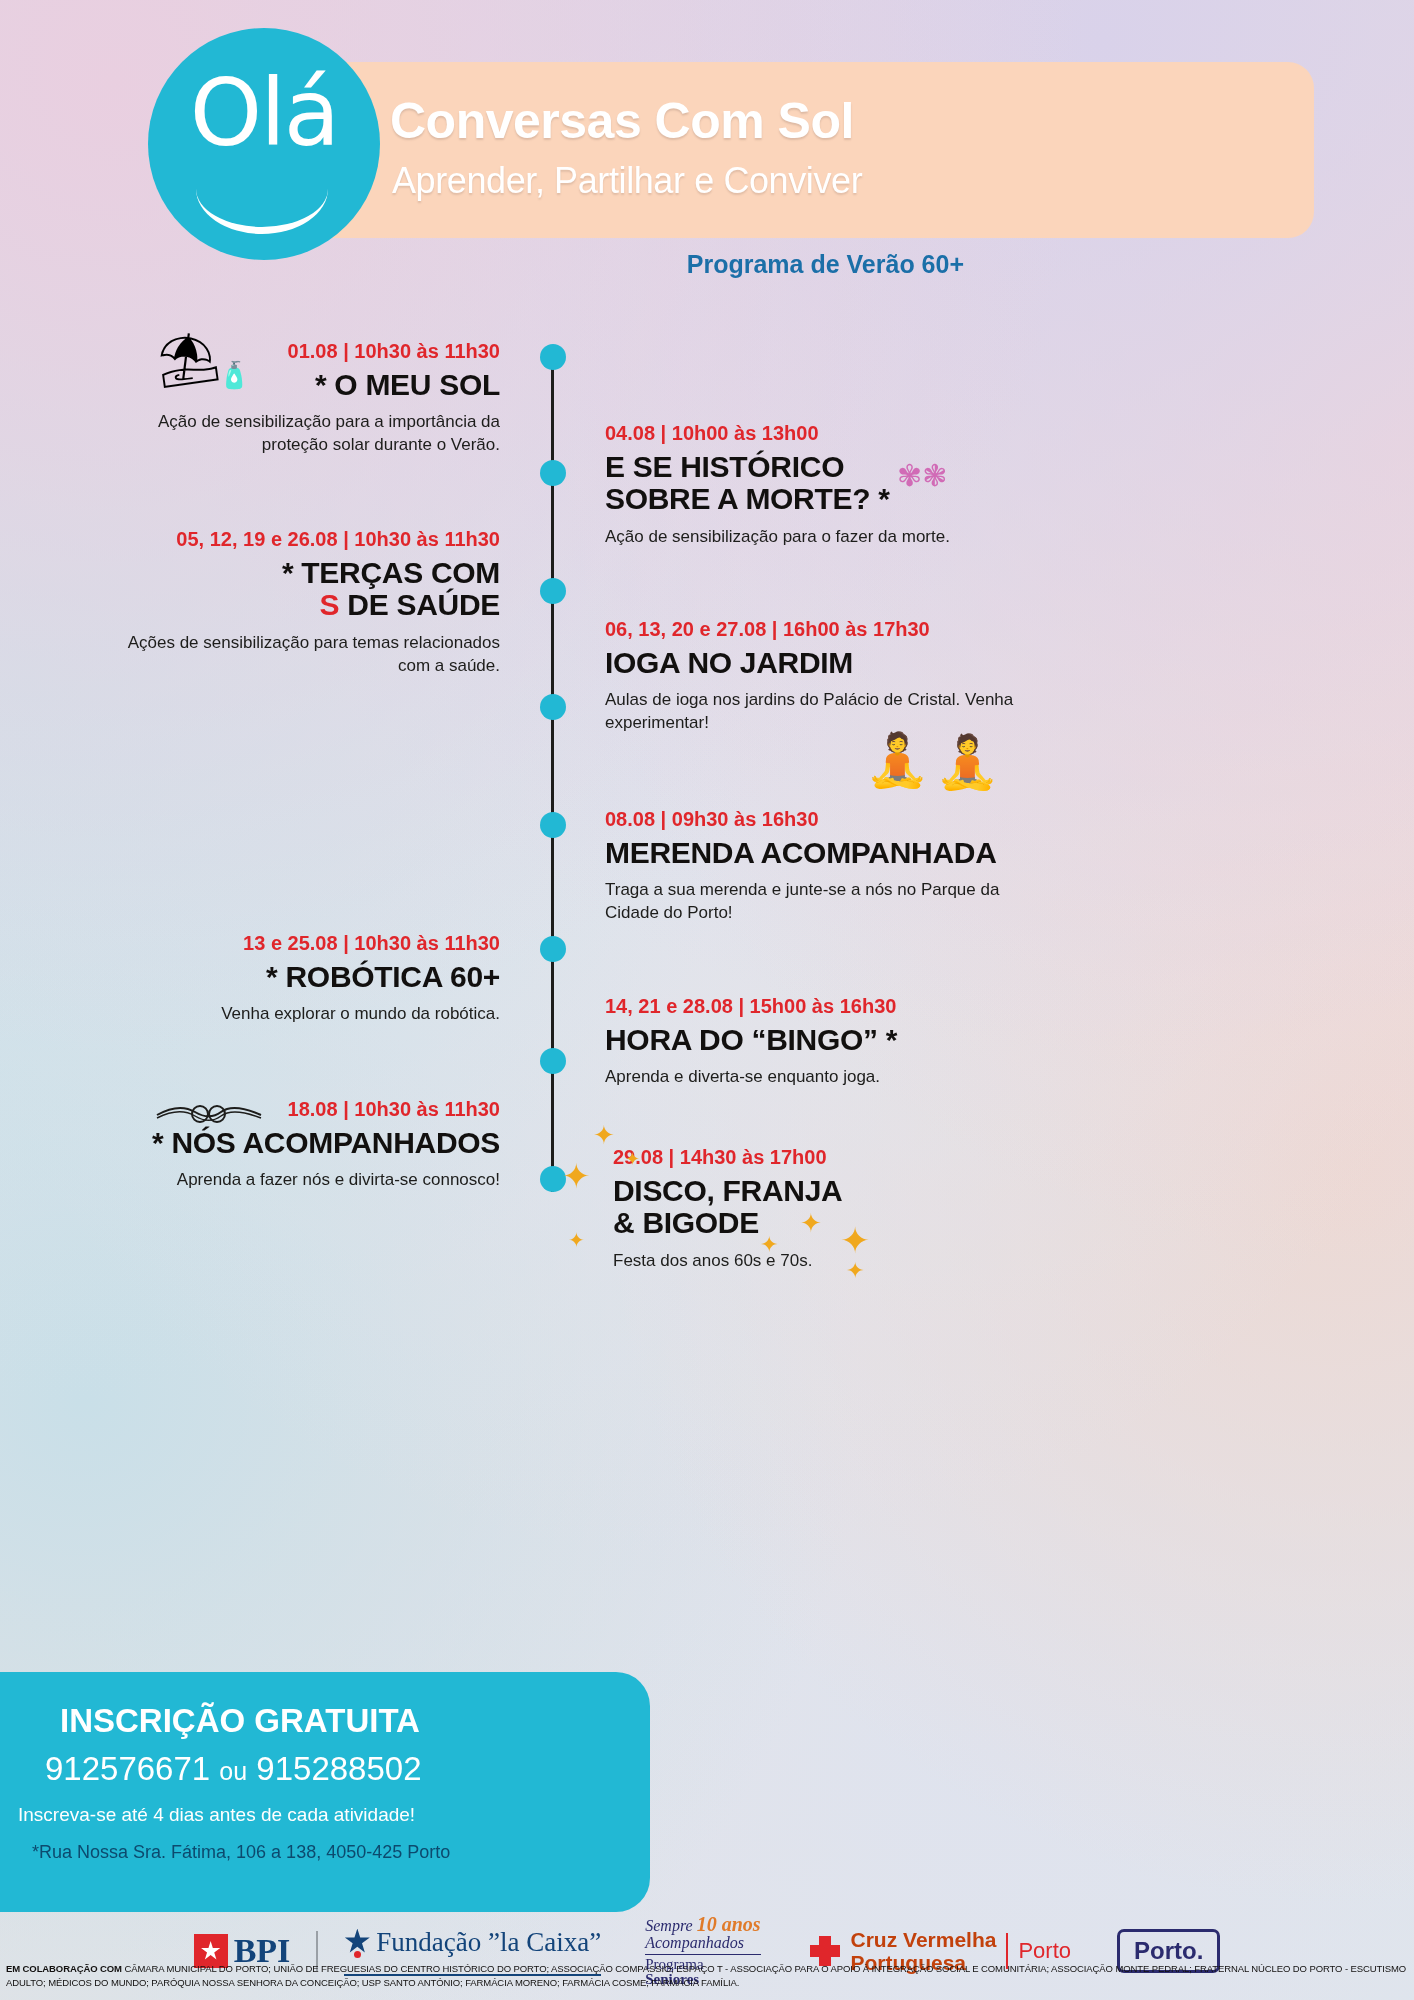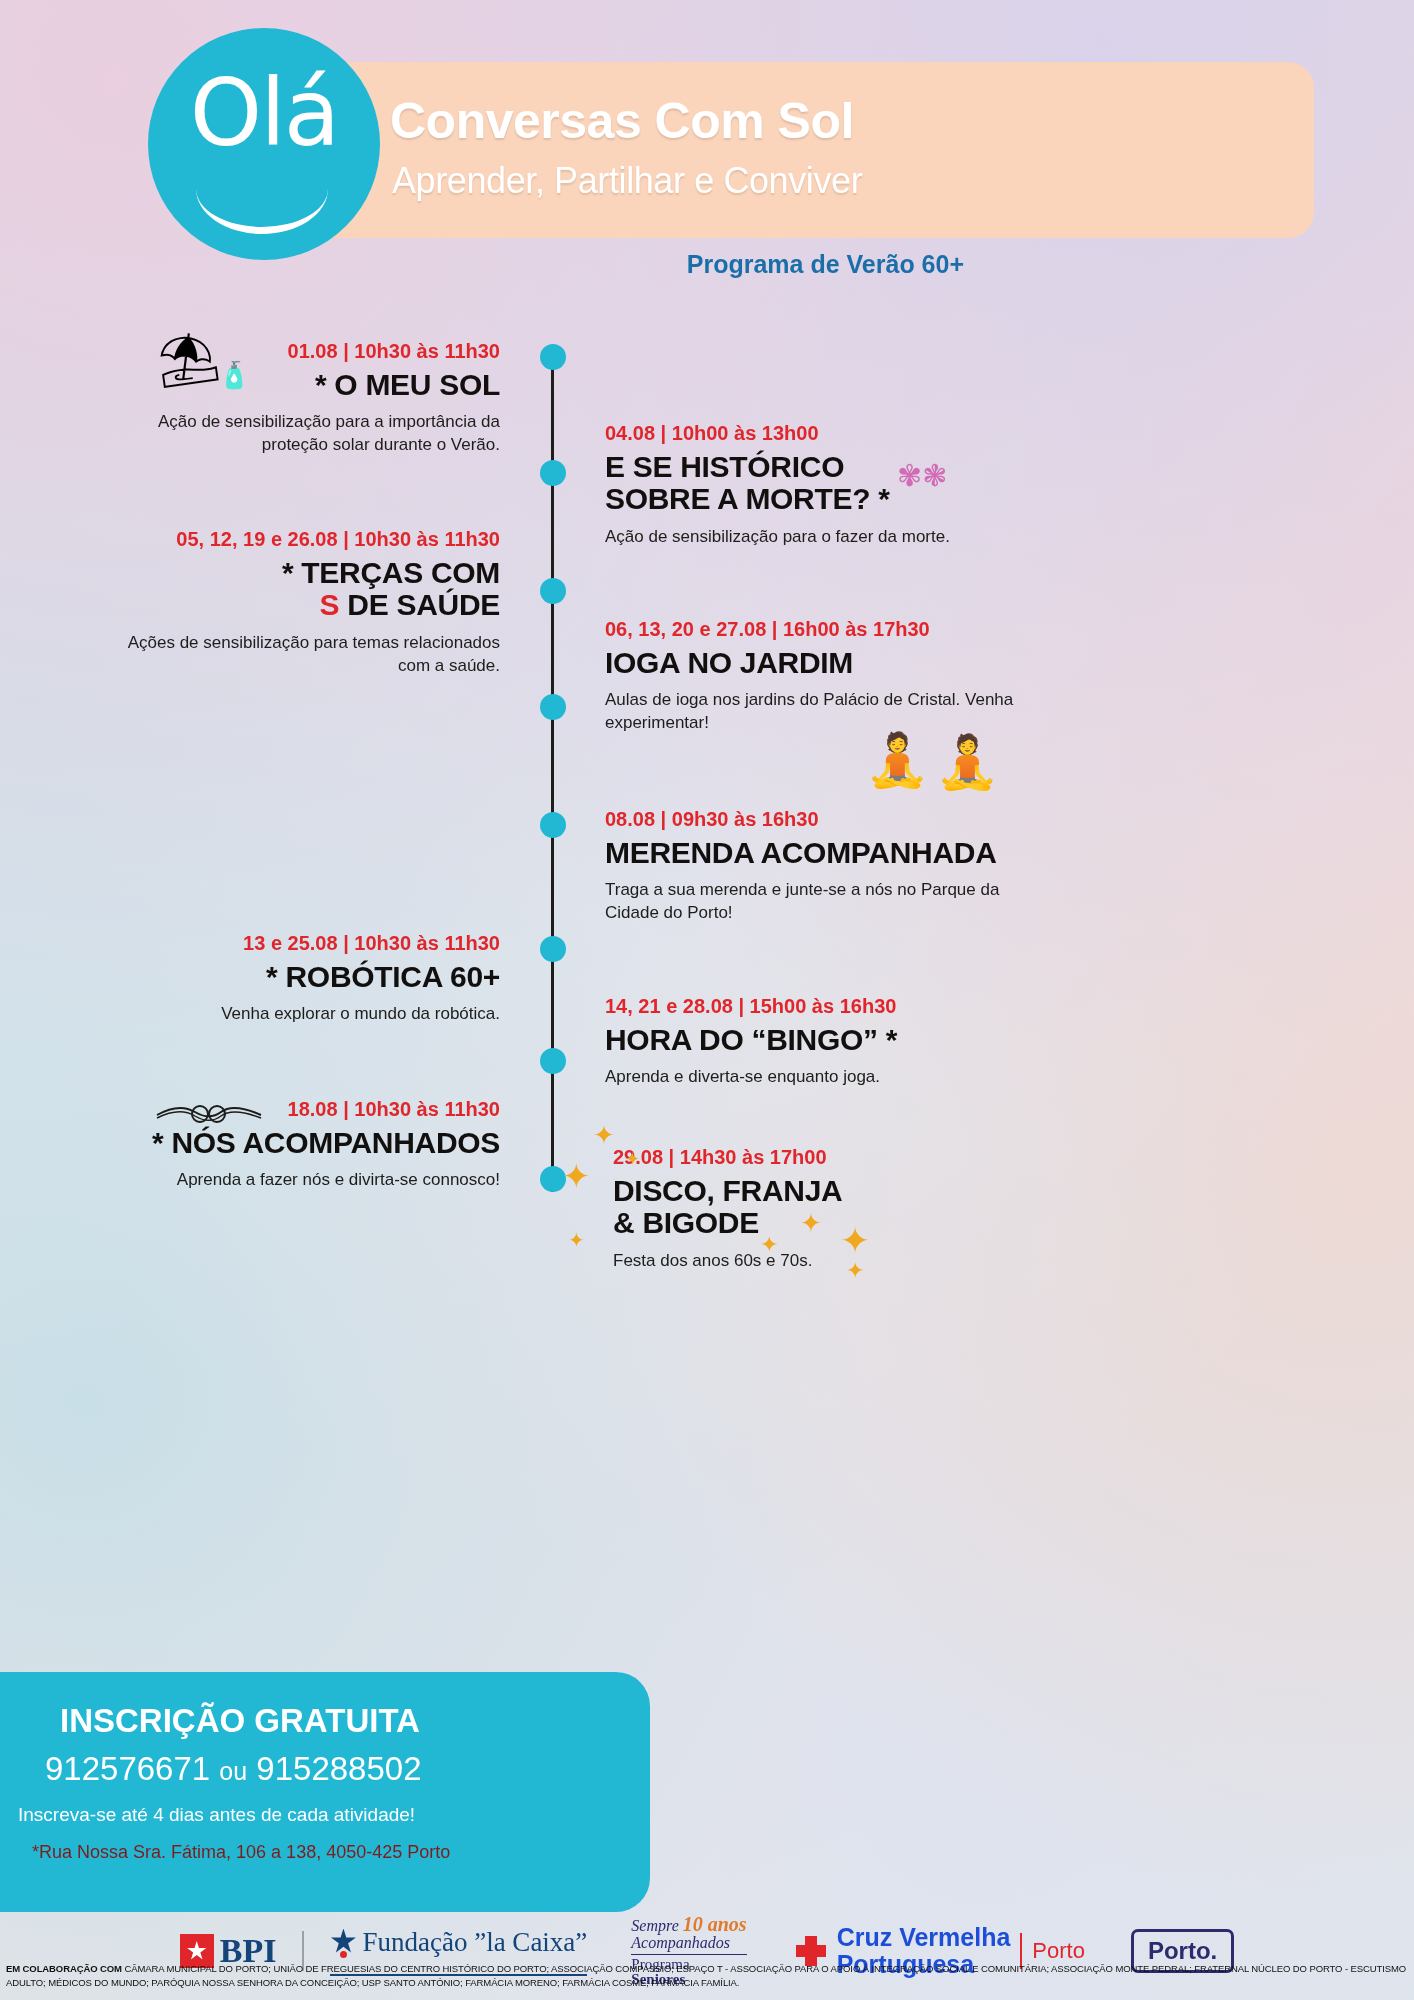--- a/index.html
+++ b/index.html
@@ -81,21 +81,21 @@
 
   
   .reg {
     position: absolute; left: -30px; top: 1672px; width: 680px; height: 240px;
     background: #22b8d4; border-radius: 0 34px 34px 0;
   }
   .reg h2 { position: absolute; left: 90px; top: 30px; font-size: 33px; color: #fff; font-weight: bold; }
   .reg .phones { position: absolute; left: 75px; top: 78px; font-size: 33px; color: #fff; }
   .reg .phones .ou { font-size: 25px; }
   .reg .note1 { position: absolute; left: 48px; top: 132px; font-size: 19px; color: #fff; }
-  .reg .note2 { position: absolute; left: 62px; top: 170px; font-size: 18px; color: #7f1d1d; }
+  .reg .note2 { position: absolute; left: 62px; top: 170px; font-size: 18px; color: #0c4a6e; }
 
   
   .sponsors {
     position: absolute; left: 0; top: 1925px; width: 1414px; height: 52px;
     display: flex; align-items: center; justify-content: center; gap: 26px;
   }
   .sp { display: flex; align-items: center; height: 46px; }
   .sp-div { width: 2px; height: 40px; background: #9aa0a6; }
   .bpi-box { width: 34px; height: 34px; background: #e0262b; position: relative; }
   .bpi-box:after{ content:""; position:absolute; left:7px; top:7px; width:20px; height:20px; background:#fff;
@@ -109,21 +109,21 @@
   .semp { font-family: "Liberation Serif", serif; color: #2b2b6e; line-height: 1.05; }
   .semp .l1 { font-size: 16px; font-style: italic; }
   .semp .l2 { font-size: 16px; font-style: italic; }
   .semp .l3 { font-size: 15px; border-top: 1px solid #2b2b6e; padding-top: 2px; margin-top: 2px; }
   .semp .l4 { font-size: 15px; font-weight: bold; }
   .semp-anos { color:#e07b2a; font-weight:bold; font-size:20px; }
   .crossbox { position: relative; width: 40px; height: 34px; }
   .crossbox:before, .crossbox:after { content:""; position:absolute; background:#e0262b; }
   .crossbox:before { left: 14px; top: 2px; width: 12px; height: 30px; }
   .crossbox:after { left: 5px; top: 11px; width: 30px; height: 12px; }
-  .cvp { font-size: 25px; font-weight: bold; color: #1d4ed8; line-height: 1.1; margin-left:6px; }
+  .cvp { font-size: 21px; font-weight: bold; color: #c2410c; line-height: 1.1; margin-left:6px; }
   .cvp-bar { width: 2px; height: 36px; background: #e0262b; margin: 0 10px; }
   .cvp-porto { font-size: 22px; color: #e0262b; }
   .porto-box { border: 3px solid #2b2b6e; border-radius: 7px; padding: 5px 14px; font-size: 24px; font-weight: bold; color: #2b2b6e; }
 
   
   .fine {
     position: absolute; left: 6px; top: 1962px; width: 1404px;
     font-size: 9.5px; color: #12100f; line-height: 1.45; letter-spacing: -0.1px;
   }
   .fine b { font-weight: bold; }

